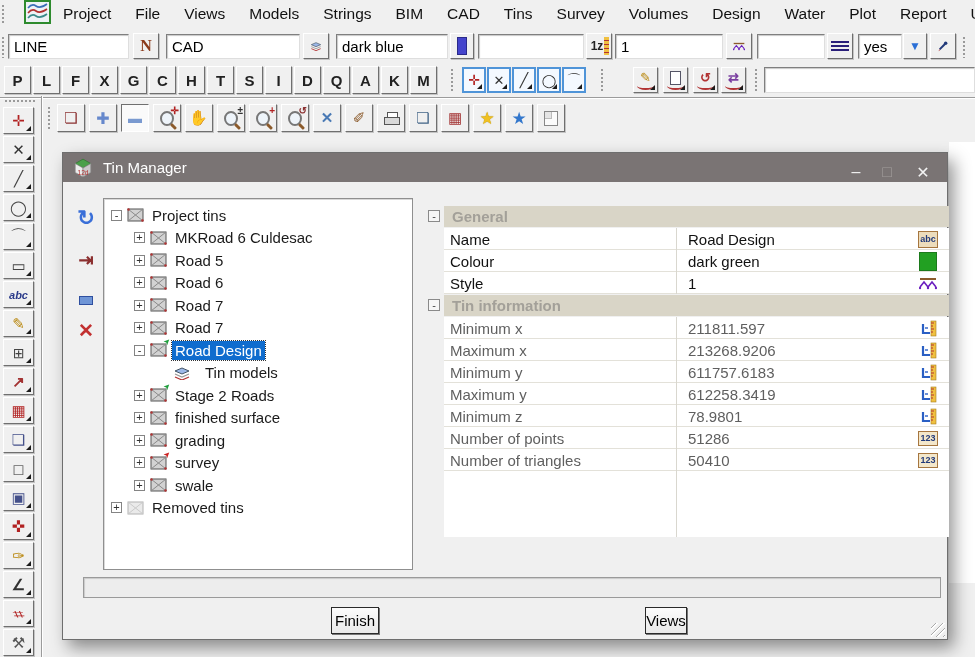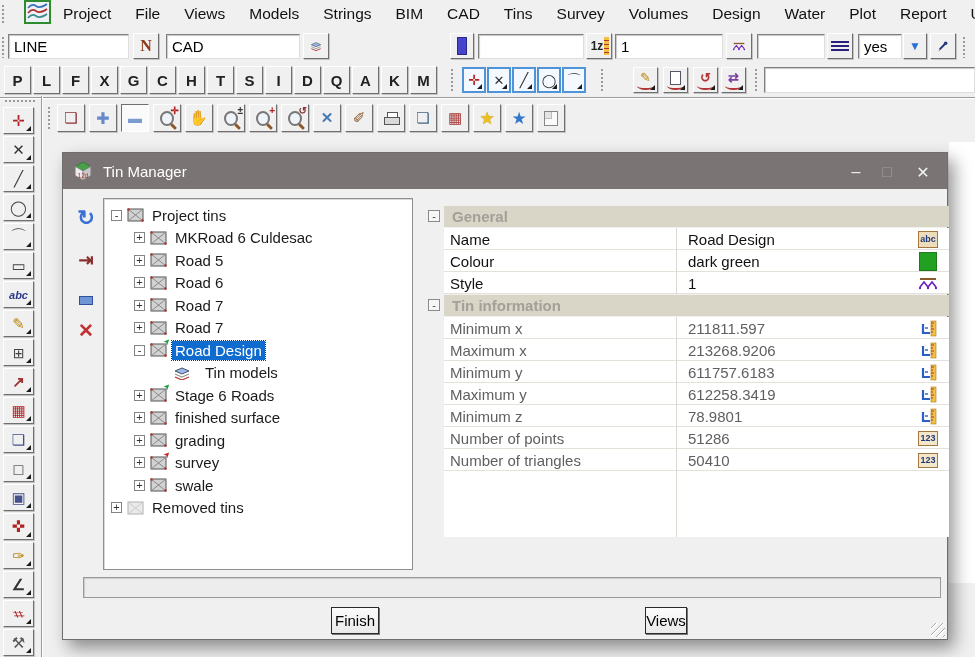--- a/index.html
+++ b/index.html
@@ -38,21 +38,21 @@
   .mag::after{content:"";position:absolute;width:7px;height:3px;background:#8b5a2b;bottom:-4px;right:-5px;transform:rotate(45deg);border-radius:1px;}
   .ov{position:absolute;top:0px;right:1px;font-size:10px;font-weight:bold;color:#b22222;}
   .page-glyph{display:inline-block;width:9px;height:12px;background:#fff;border:1px solid #556;}
   .printer{width:16px;height:13px;position:relative;}
   .printer::before{content:"";position:absolute;left:3px;top:0;width:9px;height:5px;background:#fff;border:1px solid #555;}
   .printer::after{content:"";position:absolute;left:0;top:5px;width:14px;height:6px;background:#d9d9d9;border:1px solid #555;}
   .winbox{width:13px;height:13px;border:1px solid #888;background:#fbfbfb;position:relative;}
   .winbox::before{content:"";position:absolute;left:0;top:0;width:6px;height:6px;background:#e4e4e4;border-right:1px solid #bbb;border-bottom:1px solid #bbb;}
   
   .dialog{position:absolute;left:62px;top:152px;width:886px;height:488px;background:#f0f0f0;border:1px solid #6e6e6e;box-shadow:6px 8px 16px rgba(0,0,0,.42);box-sizing:border-box;}
-  .titlebar{position:absolute;left:0;top:0;right:0;height:36px;background:#7a7474;display:flex;align-items:center;}
+  .titlebar{position:absolute;left:0;top:0;right:0;height:29px;background:#7a7474;display:flex;align-items:center;}
   .titlebar .t{color:#fff;font-size:15px;margin-left:10px;}
   .cap{position:absolute;top:0;width:32px;height:38px;display:flex;align-items:center;justify-content:center;color:#f2f2f2;font-size:16px;}
   .cap.max{color:#a39e9d;}
   
   .dstrip-btn{position:absolute;left:10px;width:26px;height:26px;display:flex;align-items:center;justify-content:center;}
   
   .treepanel{position:absolute;left:40px;top:45px;width:310px;height:372px;background:#fff;border:1px solid #8f8f8f;box-shadow:inset 1px 1px 0 #d9d9d9;box-sizing:border-box;overflow:hidden;padding-top:5px;}
   .trow{height:22.5px;display:flex;align-items:center;font-size:15px;color:#1a1a1a;white-space:nowrap;}
   .exp{flex:0 0 11px;width:11px;height:11px;border:1px solid #848484;background:#fff;font-size:11px;line-height:9px;text-align:center;color:#333;margin-right:5px;box-sizing:border-box;}
   .ind0{padding-left:7px;} .ind1{padding-left:30px;} .ind2{padding-left:53px;}
@@ -129,20 +129,21 @@
       <span style="font:bold 16px 'Liberation Serif',serif;color:#8b3a1a;">N</span>
     </button>
   <input class="tfield" style="left: 166px; width: 134px;" value="CAD">
   <button class="btn raised" style="left:303px;">
     <svg width="18" height="14" viewBox="0 0 18 14">
         <path d="M2 5l7-3 7 3-7 3z" fill="#9db8e8" stroke="#456" stroke-width="1"></path>
         <path d="M2 8l7 3 7-3" stroke="#999" fill="none" stroke-width="1.3"></path>
         <path d="M2 11l7 3 7-3" stroke="#b23333" fill="none" stroke-width="1.3"></path>
       </svg>
   </button>
+  <input class="tfield" style="left: 336px; width: 112px;" value="dark blue">
   <button class="btn raised" style="left:450px;width:24px;">
       <span style="width:16px;height:16px;background:#4444cc;border:1px solid #2a2a8a;"></span>
     </button>
   <input class="tfield" style="left: 478px; width: 106px;" value="">
   <button class="btn raised" style="left:586px;">
       <span style="font:bold 12px 'Liberation Sans',sans-serif;color:#222;margin-right:4px;">1z</span>
       <span class="zbtn-ruler"></span>
     </button>
   <input class="tfield" style="left: 615px; width: 108px;" value="1">
   <button class="btn raised" style="left:726px;">
@@ -458,21 +459,21 @@
       <span class="tlabel" style="margin-left:6px;">Tin models</span>
     </div>
     <div class="trow ind1">
       <span class="exp">+</span>
       <span class="tinicon"><svg width="17" height="14" viewBox="0 0 17 14">
             <rect x="1" y="1" width="15" height="12" fill="#d2d2d2" stroke="#555"></rect>
             <path d="M1 1l15 12M16 1L1 13" stroke="#8a8a8a"></path>
             <circle cx="1.5" cy="1.5" r="1.2" fill="#b23333"></circle>
             <circle cx="15.5" cy="12.5" r="1.2" fill="#b23333"></circle>
           </svg><span class="badge g">➤</span></span>
-      <span class="tlabel">Stage 6 Roads</span>
+      <span class="tlabel">Stage 2 Roads</span>
     </div>
     <div class="trow ind1">
       <span class="exp">+</span>
       <span class="tinicon"><svg width="17" height="14" viewBox="0 0 17 14">
             <rect x="1" y="1" width="15" height="12" fill="#d2d2d2" stroke="#555"></rect>
             <path d="M1 1l15 12M16 1L1 13" stroke="#8a8a8a"></path>
             <circle cx="1.5" cy="1.5" r="1.2" fill="#b23333"></circle>
             <circle cx="15.5" cy="12.5" r="1.2" fill="#b23333"></circle>
           </svg></span>
       <span class="tlabel">finished surface</span>

